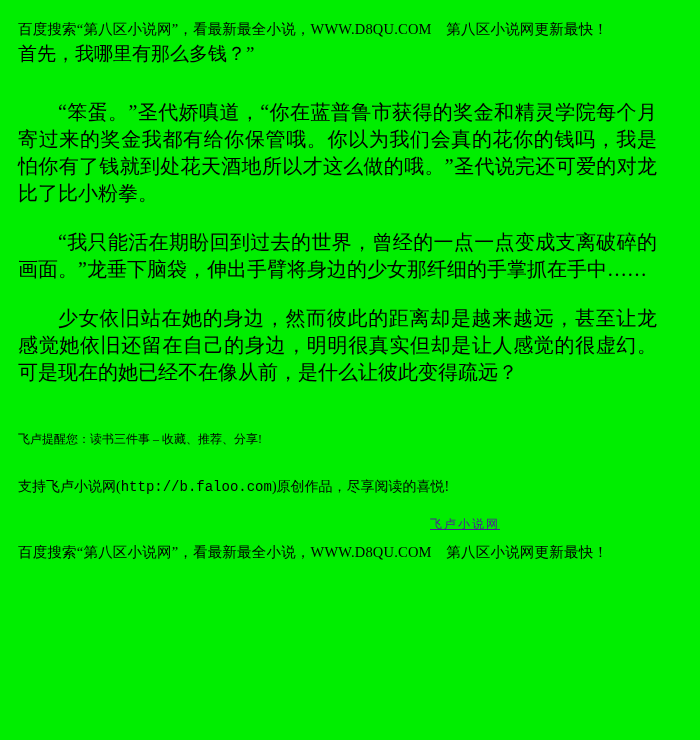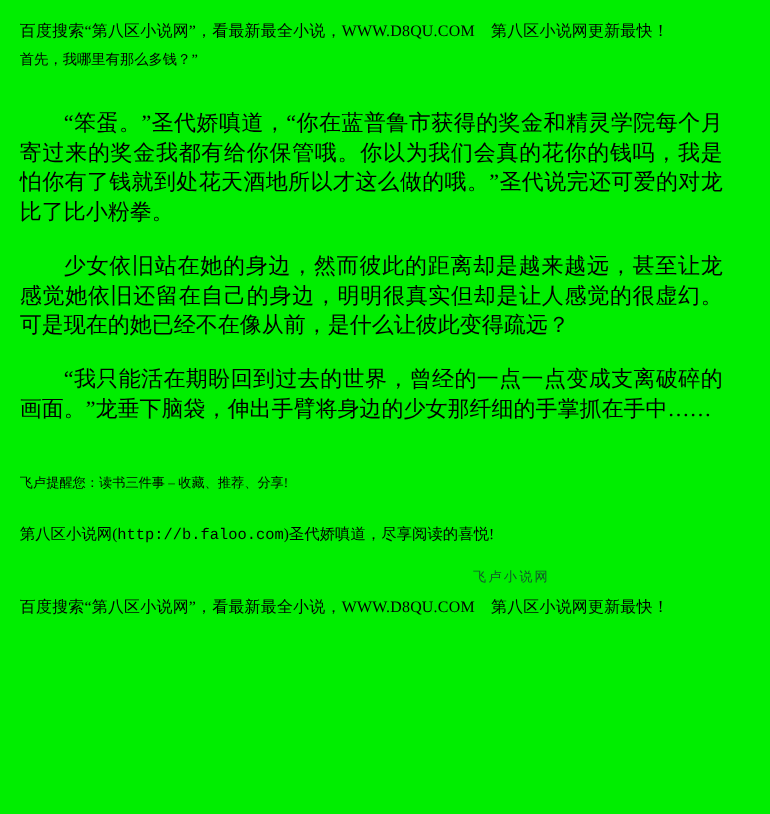--- a/index.html
+++ b/index.html
@@ -32,21 +32,21 @@
     font-size: 20px;
     line-height: 27px;
     margin: 0 0 22px 0;
     text-align: justify;
     text-justify: inter-ideograph;
   }
   .indent {
     text-indent: 2em;
   }
   .first-line {
-    font-size: 13px;
+    font-size: 19px;
     line-height: 27px;
     margin: 0 0 22px 0;
   }
   .spacer-sm { height: 10px; }
   .spacer-md { height: 18px; }
   .notice {
     font-size: 12px;
     line-height: 27px;
     margin: 0 0 20px 0;
   }
@@ -63,48 +63,49 @@
     font-size: 14.5px;
     line-height: 22px;
     letter-spacing: 0.2px;
     white-space: nowrap;
   }
   .watermark {
     position: absolute;
     left: 430px;
     top: 516px;
     font-size: 12px;
-    color: #14532d;
+    color: #4c1d95;
     letter-spacing: 2px;
     user-select: none;
+    text-decoration: underline;
   }
 </style>
 </head>
 <body>
 
 <div class="page">
 
   <div class="header-line">百度搜索“第八区小说网”，看最新最全小说，WWW.D8QU.COM　第八区小说网更新最快！</div>
 
   <div class="first-line">首先，我哪里有那么多钱？”</div>
 
   <div class="spacer-sm"></div>
 
   <p class="body-para indent">“笨蛋。”圣代娇嗔道，“你在蓝普鲁市获得的奖金和精灵学院每个月寄过来的奖金我都有给你保管哦。你以为我们会真的花你的钱吗，我是怕你有了钱就到处花天酒地所以才这么做的哦。”圣代说完还可爱的对龙比了比小粉拳。</p>
 
 
+  <p class="body-para indent">“我只能活在期盼回到过去的世界，曾经的一点一点变成支离破碎的画面。”龙垂下脑袋，伸出手臂将身边的少女那纤细的手掌抓在手中……</p>
+
   <p class="body-para indent">少女依旧站在她的身边，然而彼此的距离却是越来越远，甚至让龙感觉她依旧还留在自己的身边，明明很真实但却是让人感觉的很虚幻。可是现在的她已经不在像从前，是什么让彼此变得疏远？</p>
-
-  <p class="body-para indent">“我只能活在期盼回到过去的世界，曾经的一点一点变成支离破碎的画面。”龙垂下脑袋，伸出手臂将身边的少女那纤细的手掌抓在手中……</p>
 
   <div class="spacer-md"></div>
 
   <div class="notice">飞卢提醒您：读书三件事 – 收藏、推荐、分享!</div>
 
-  <div class="mono-note"><span>第八区小说网(</span><span class="url">http://b.faloo.com</span><span>)圣代娇嗔道，尽享阅读的喜悦!</span></div>
+  <div class="mono-note"><span>支持飞卢小说网(</span><span class="url">http://b.faloo.com</span><span>)原创作品，尽享阅读的喜悦!</span></div>
 
   <div class="spacer-md"></div>
 
   <div class="footer-line">百度搜索“第八区小说网”，看最新最全小说，WWW.D8QU.COM　第八区小说网更新最快！</div>
 
   <div class="watermark">飞卢小说网</div>
 
 </div>
 
 </body></html>

